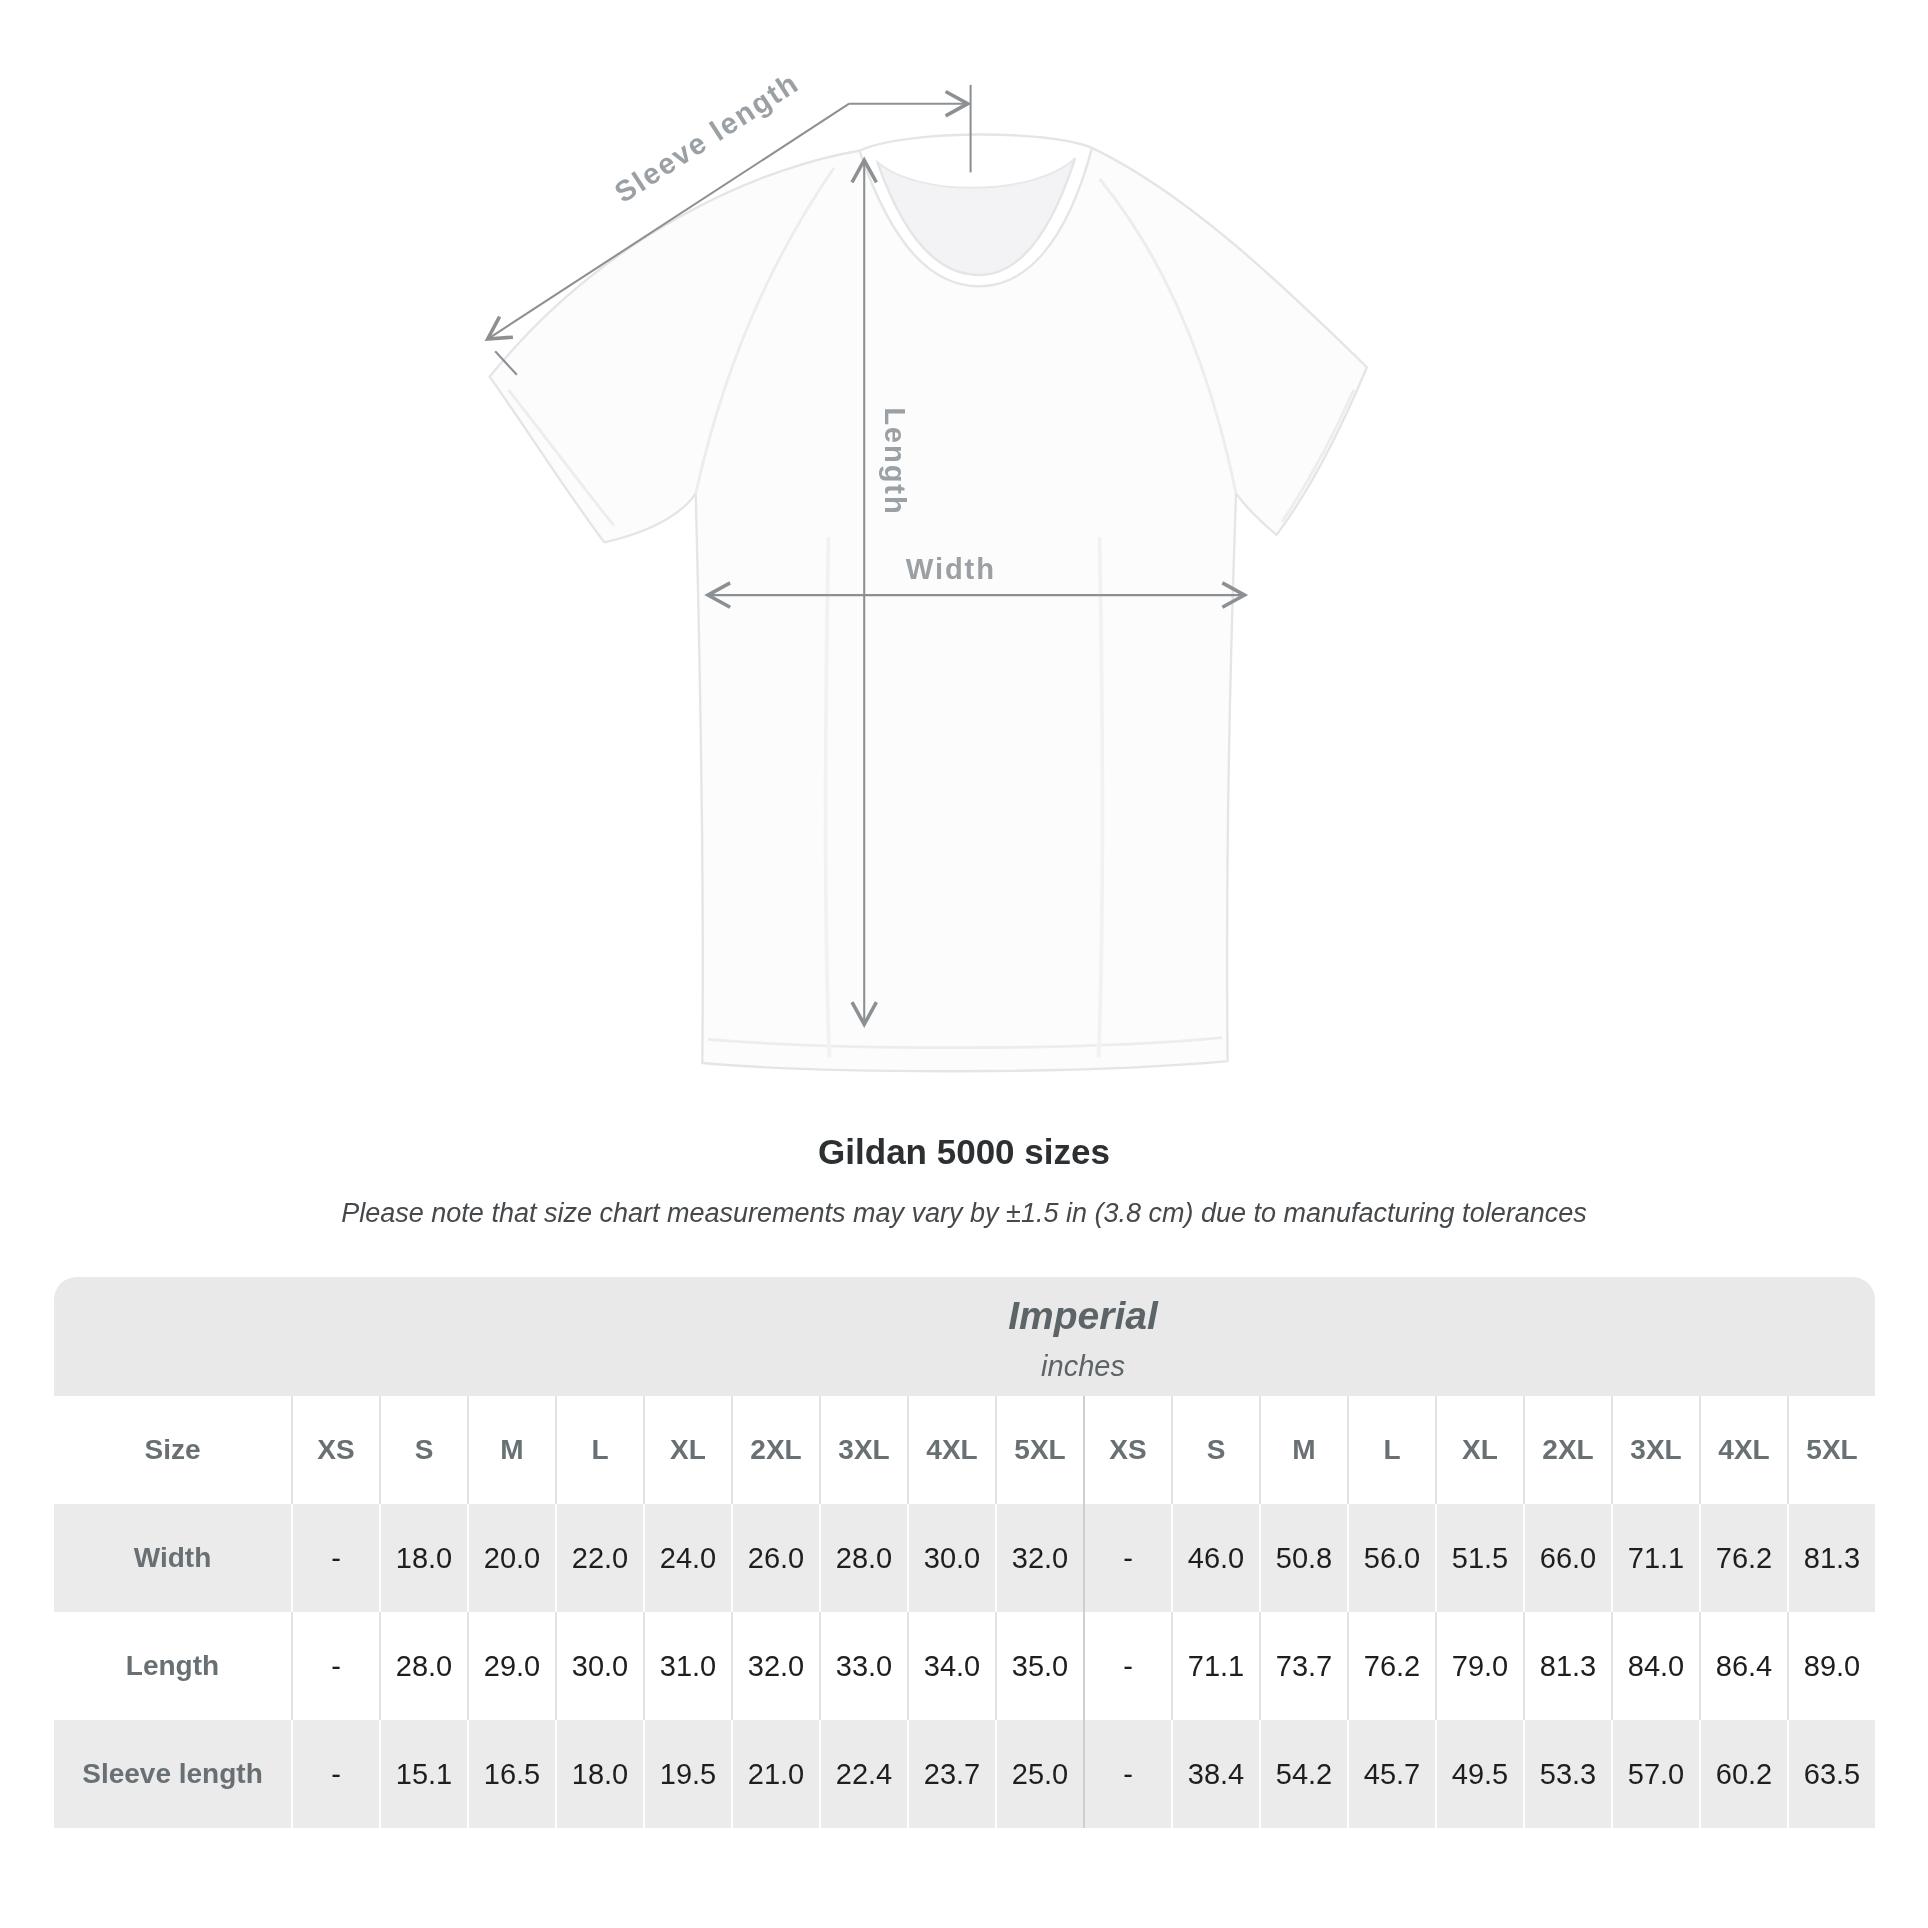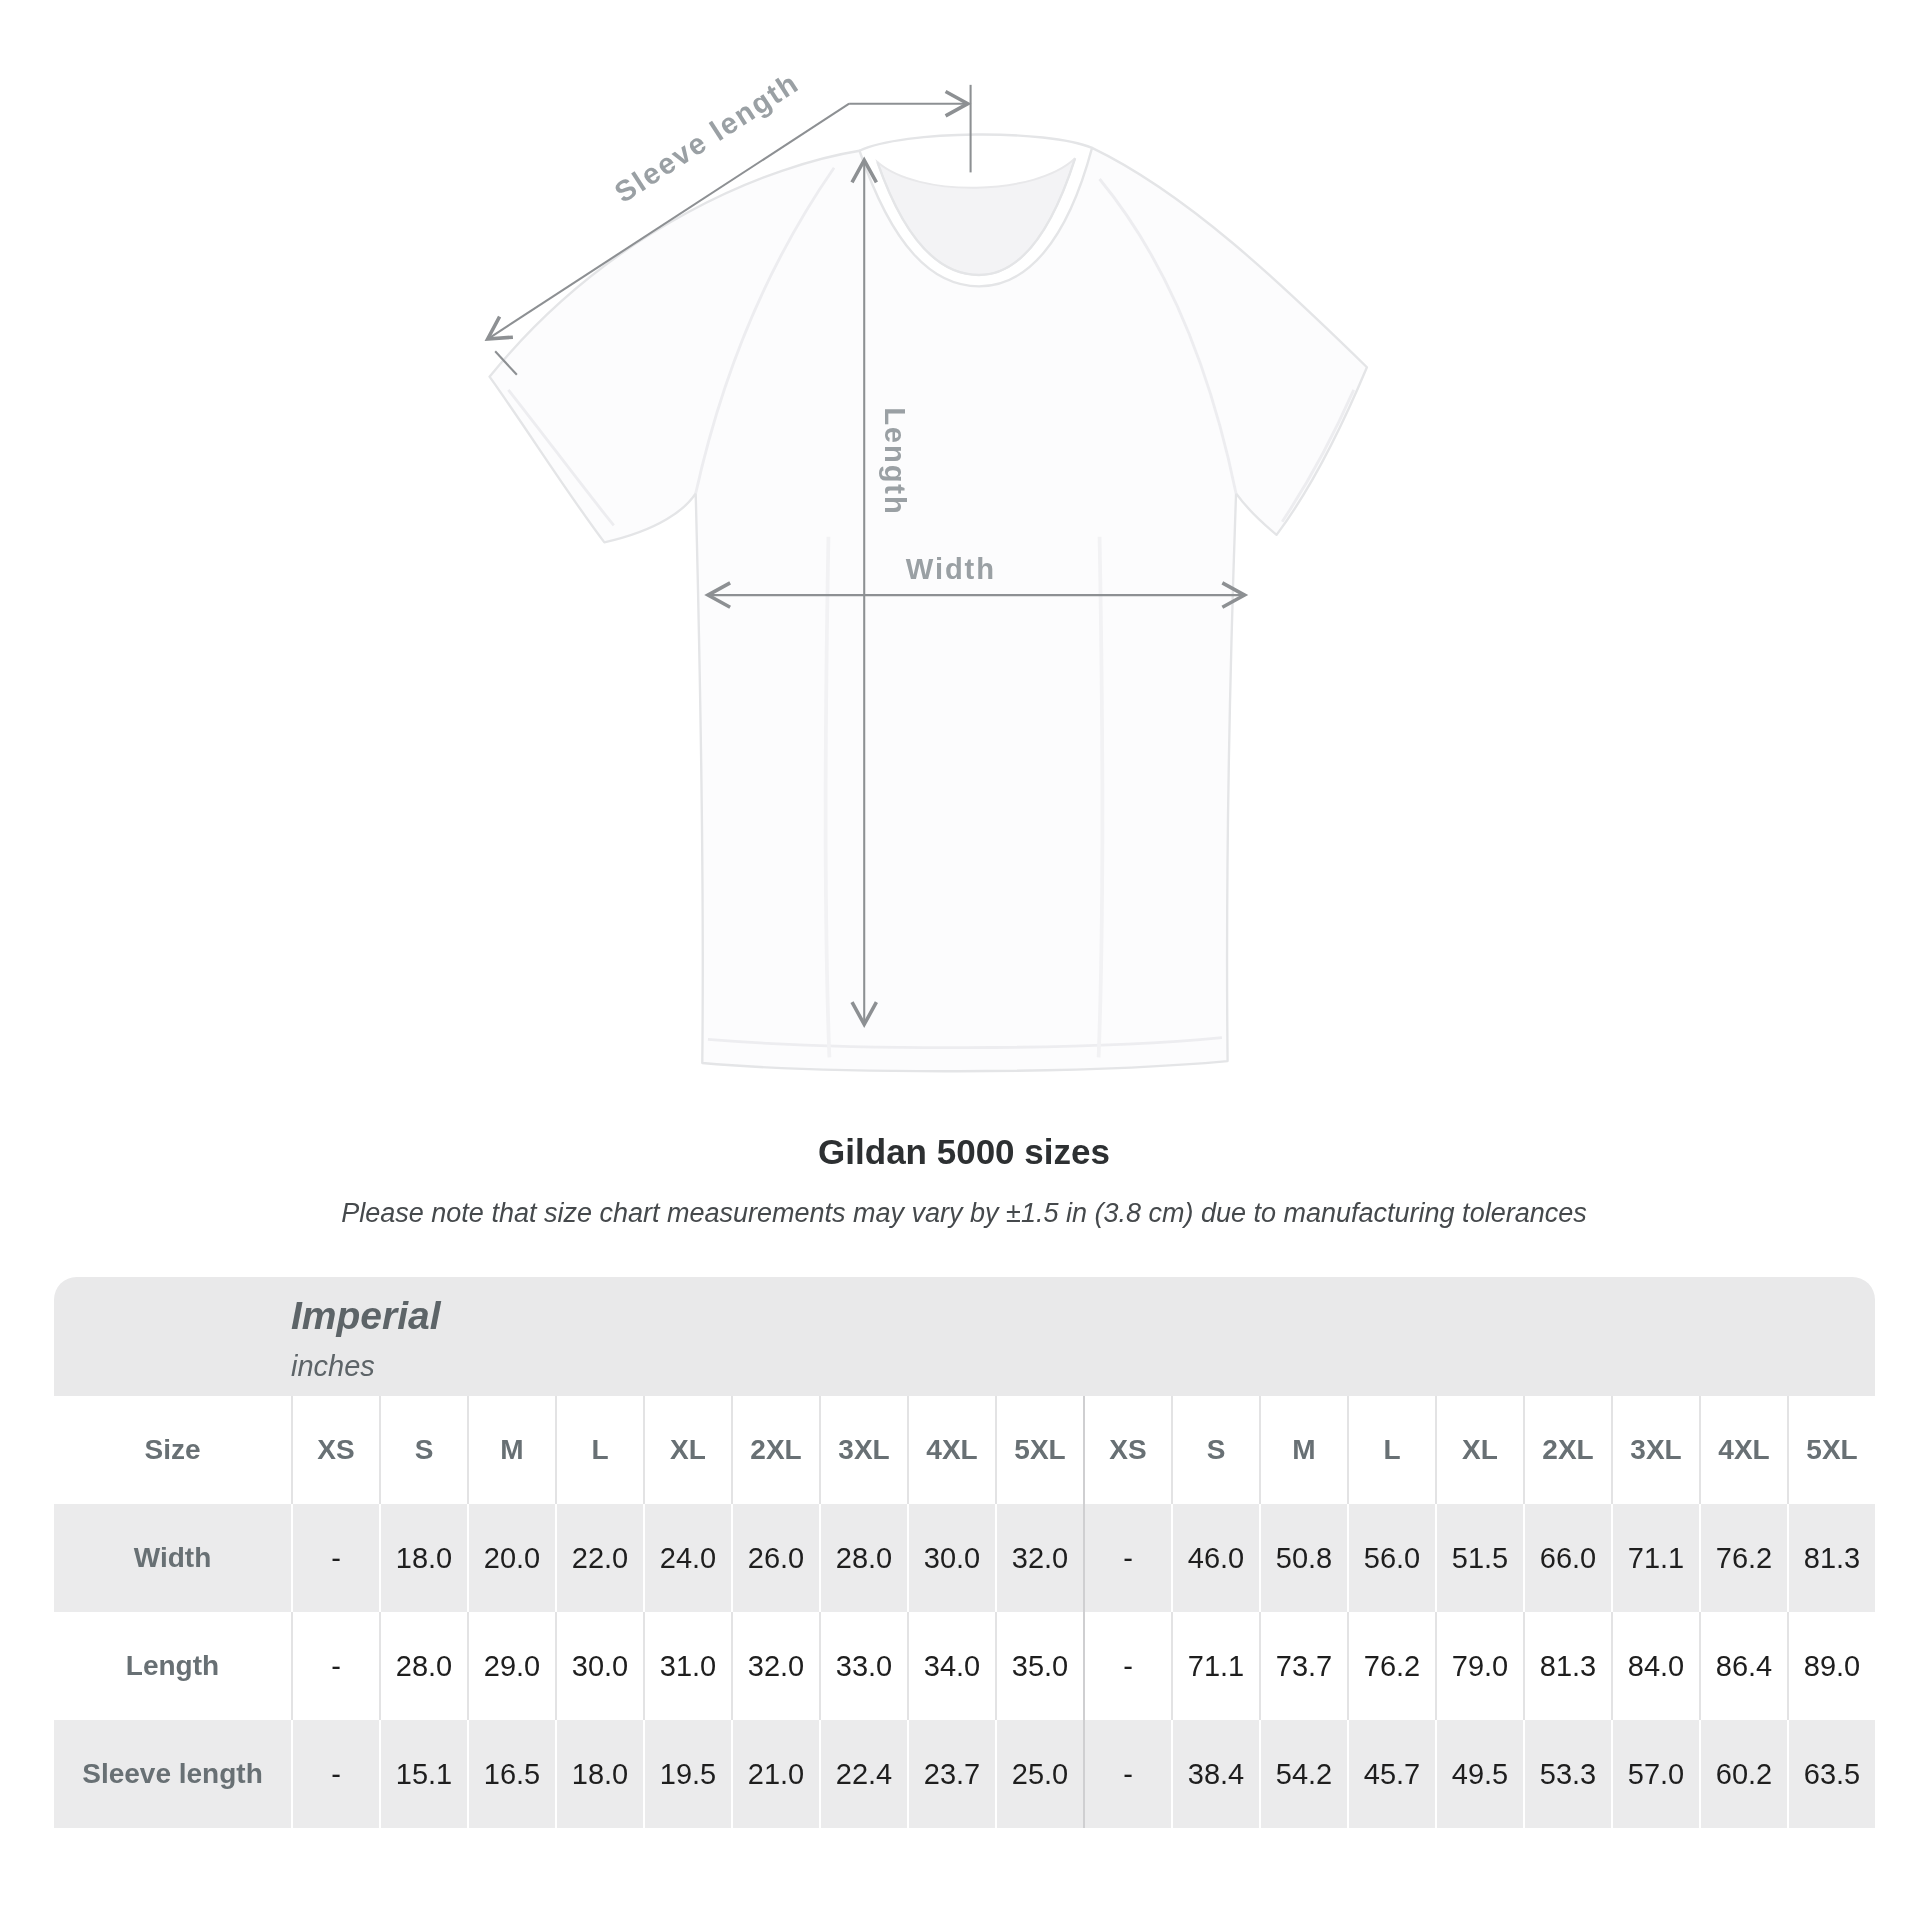--- a/index.html
+++ b/index.html
@@ -21,21 +21,21 @@
   .title{position:absolute;top:1132px;left:0;width:1928px;text-align:center;
          font-size:35px;font-weight:bold;color:var(--title_text,#2d3032);}
   .note{position:absolute;top:1198px;left:0;width:1928px;text-align:center;
         font-size:27px;font-style:italic;color:var(--note_text,#45494c);}
 
   
   .size-table{position:absolute;left:54px;top:1277px;width:1821px;height:606px;
               border-radius:22.6px;overflow:hidden;background:var(--table_bg,#ffffff);}
   .units-band{height:119px;background:var(--band_bg,#e9e9ea);display:flex;}
   .band-spacer{width:237px;}
-  .unit-group{flex:1;display:flex;flex-direction:column;align-items:flex-start;justify-content:center;
+  .unit-group{flex:1;display:flex;flex-direction:column;align-items:center;justify-content:center;
               padding-top:3.8px;color:var(--unit_text,#5d6468);}
   .unit-name{font-size:39px;font-weight:bold;font-style:italic;}
   .unit-sub{font-size:29px;font-style:italic;margin-top:11.3px;}
   .trow{display:grid;grid-template-columns:237px repeat(18,1fr);height:108px;}
   .trow.stripe{background:var(--stripe_bg,#ebebec);}
   .tcell{display:flex;align-items:center;justify-content:center;
          font-size:29px;color:var(--value_text,#1e1e1e);}
   .tcell.hdr{font-weight:bold;color:var(--header_text,#687074);font-size:28px;}
   .tcell.sep{border-left:2.8px solid var(--separator,#e3e3e4);}
   .trow.stripe .tcell.sep{border-left-color:#ffffff;}

